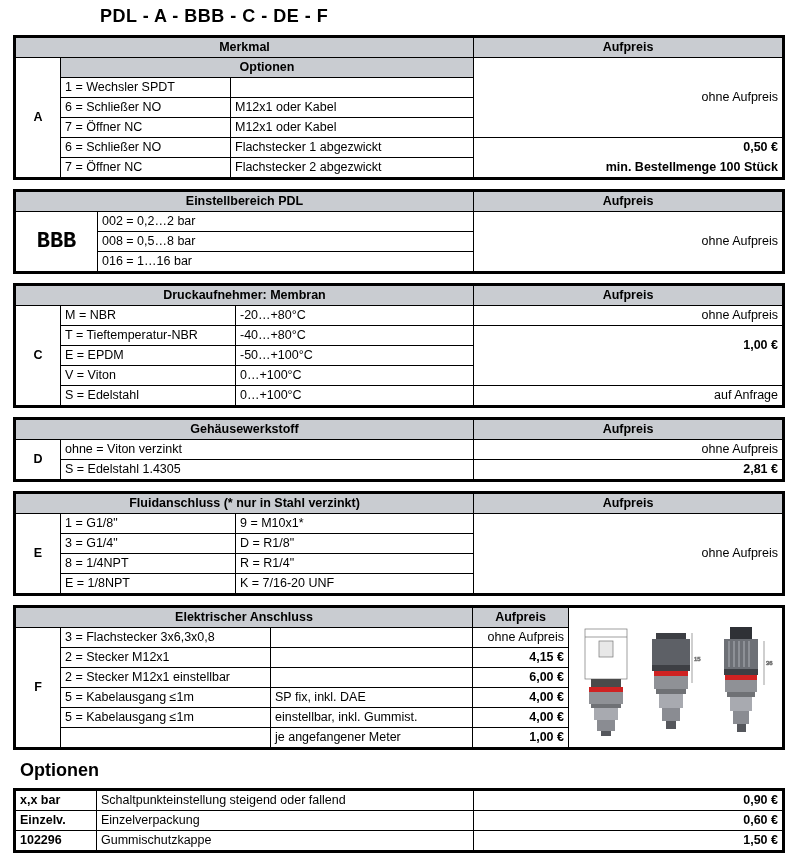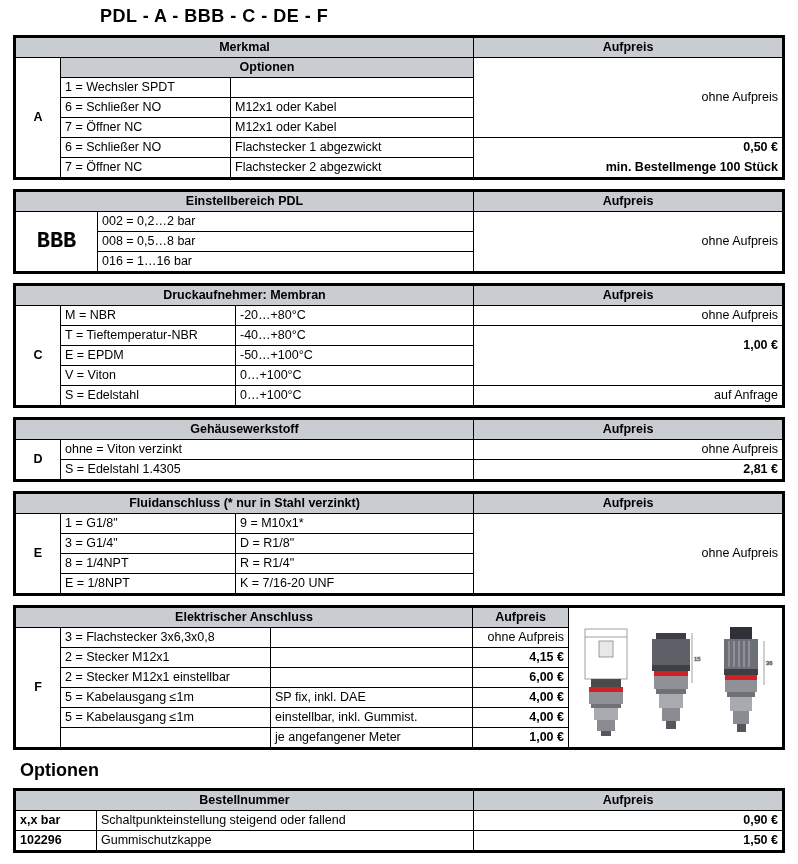--- a/index.html
+++ b/index.html
@@ -355,30 +355,31 @@
 
   <div class="opt-title">Optionen</div>
 
   <table class="blk outer">
     <colgroup>
         <col style="width:82px">
         <col>
         <col style="width:310px">
       </colgroup>
     <tbody>
-        <tr>
-      <td class="hdr" colspan="2">Bestellnummer</td>
-      <td class="hdr">Aufpreis</td>
-    </tr>
     <tr>
       <td class="optnum">x,x bar</td>
       <td>Schaltpunkteinstellung steigend oder fallend</td>
       <td class="pricecell b">0,90 €</td>
     </tr>
     <tr>
+      <td class="optnum">Einzelv.</td>
+      <td>Einzelverpackung</td>
+      <td class="pricecell b">0,60 €</td>
+    </tr>
+    <tr>
       <td class="optnum">102296</td>
       <td>Gummischutzkappe</td>
       <td class="pricecell b">1,50 €</td>
     </tr>
 
   </tbody>
     </table>
 
 </div>
 

